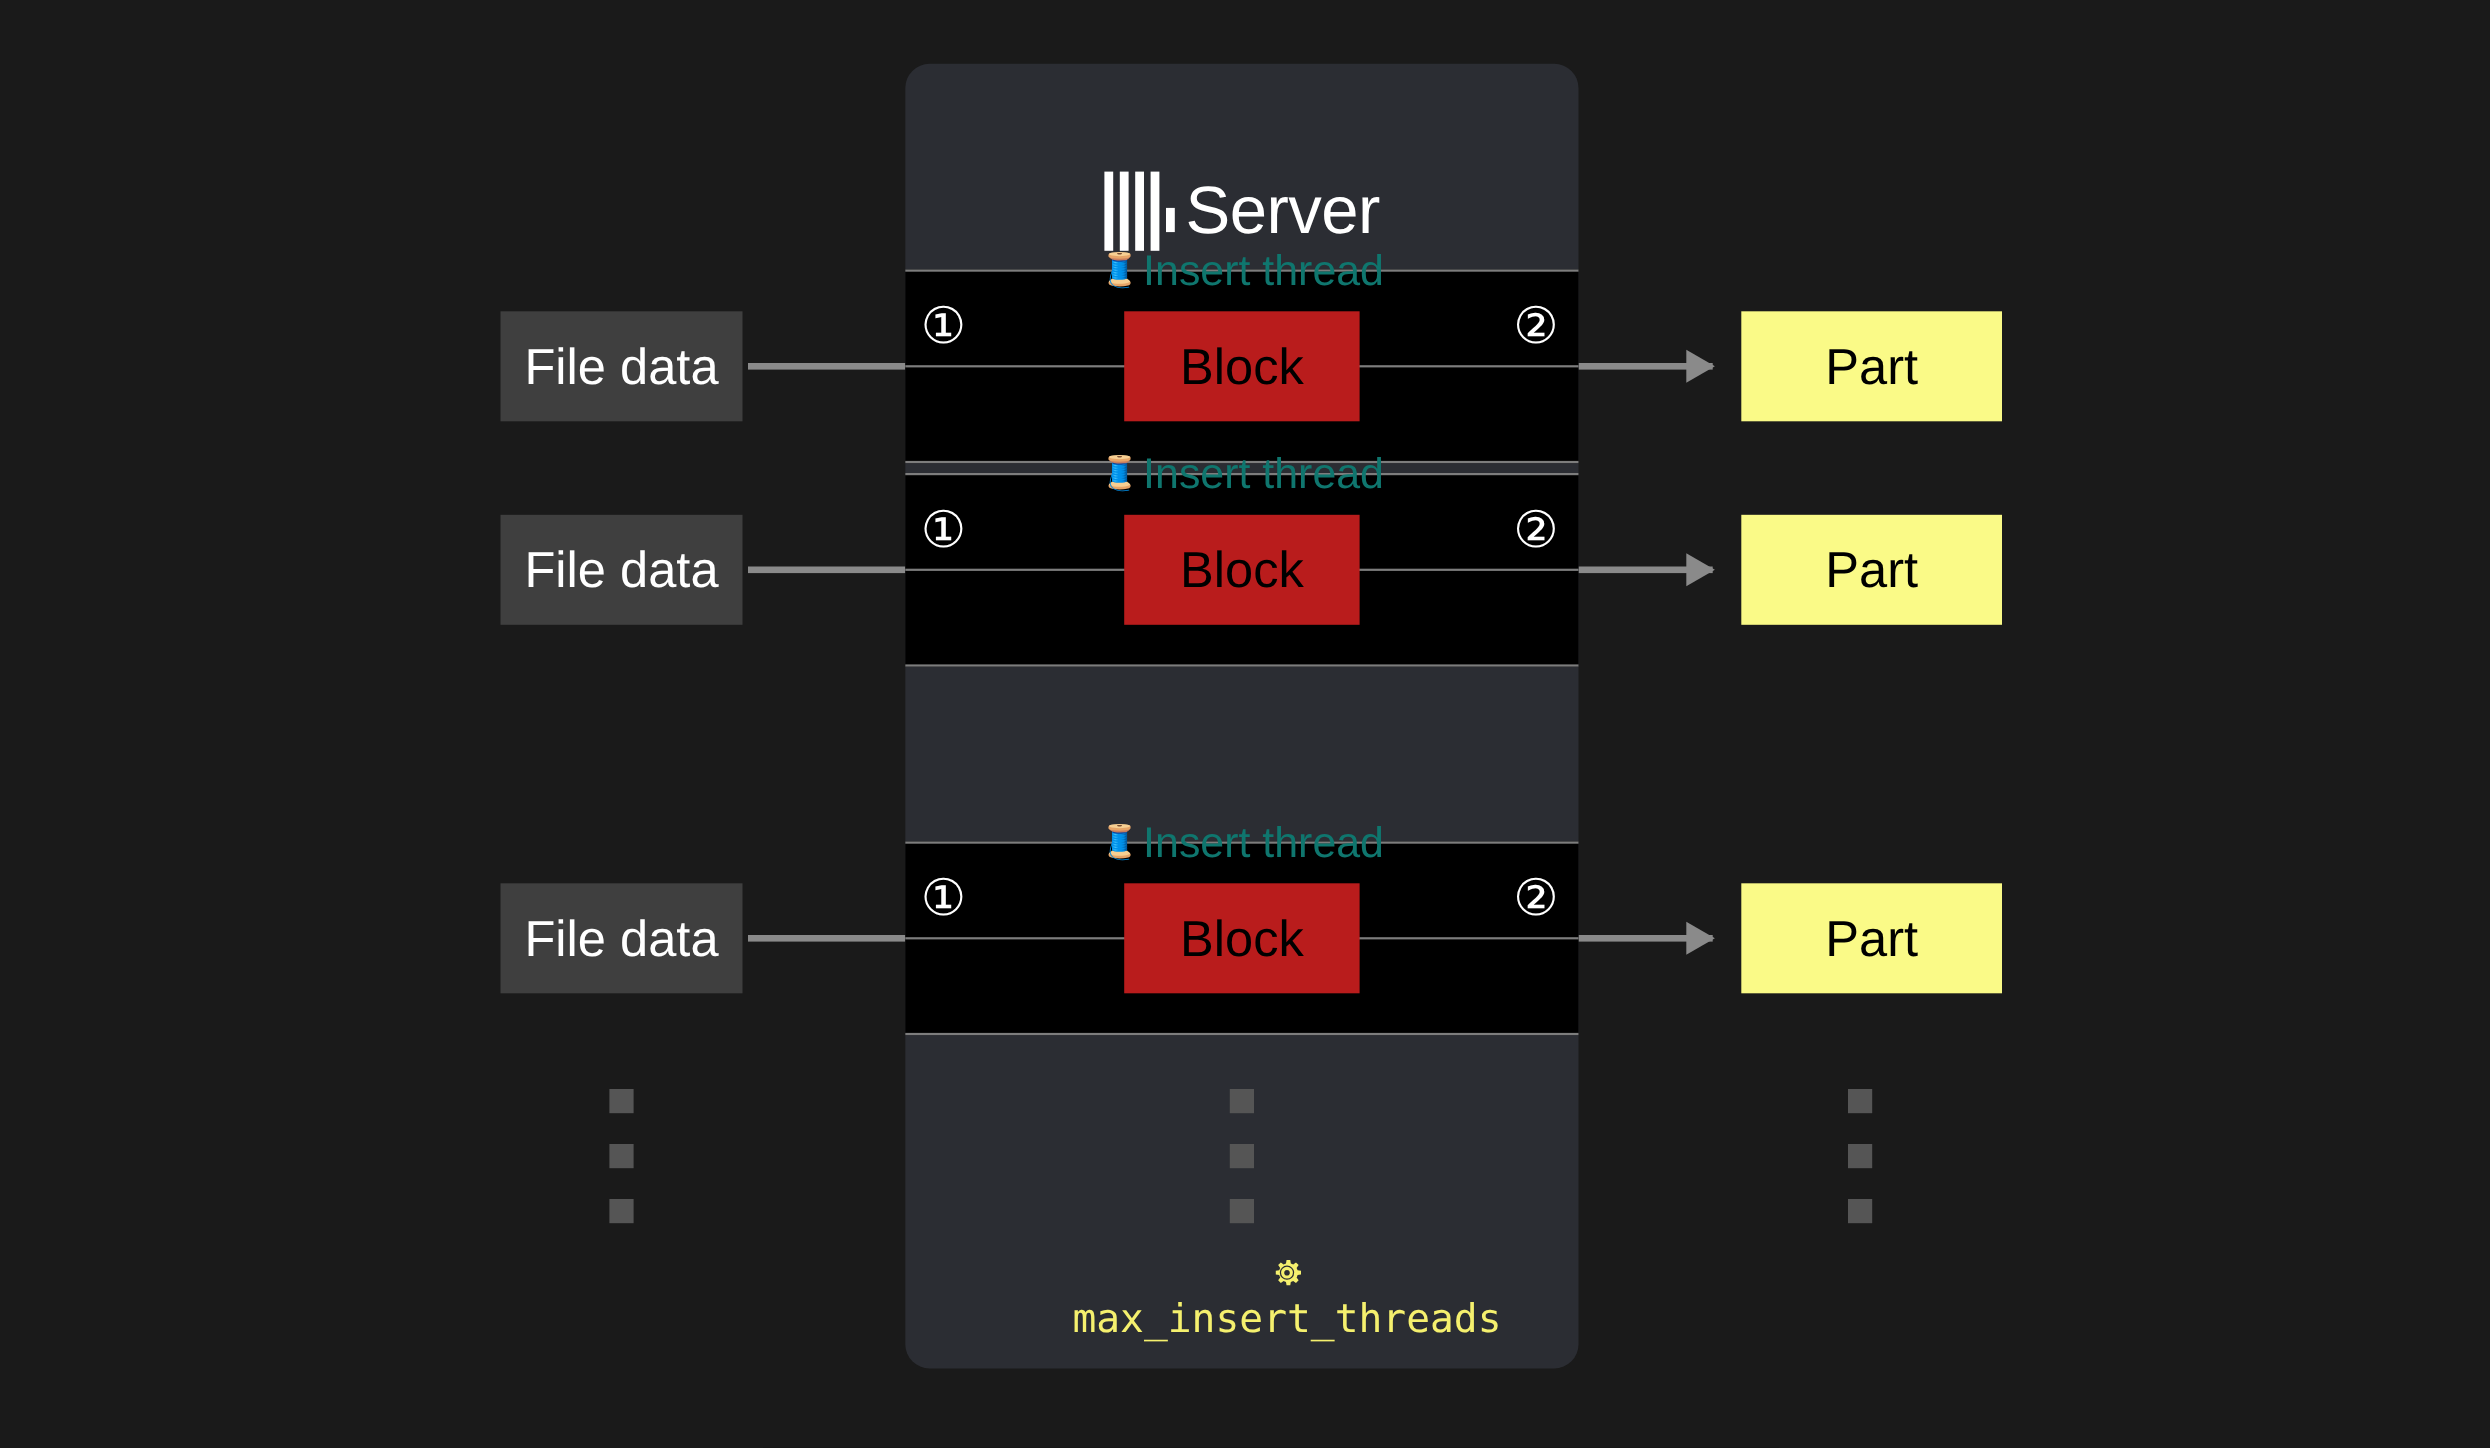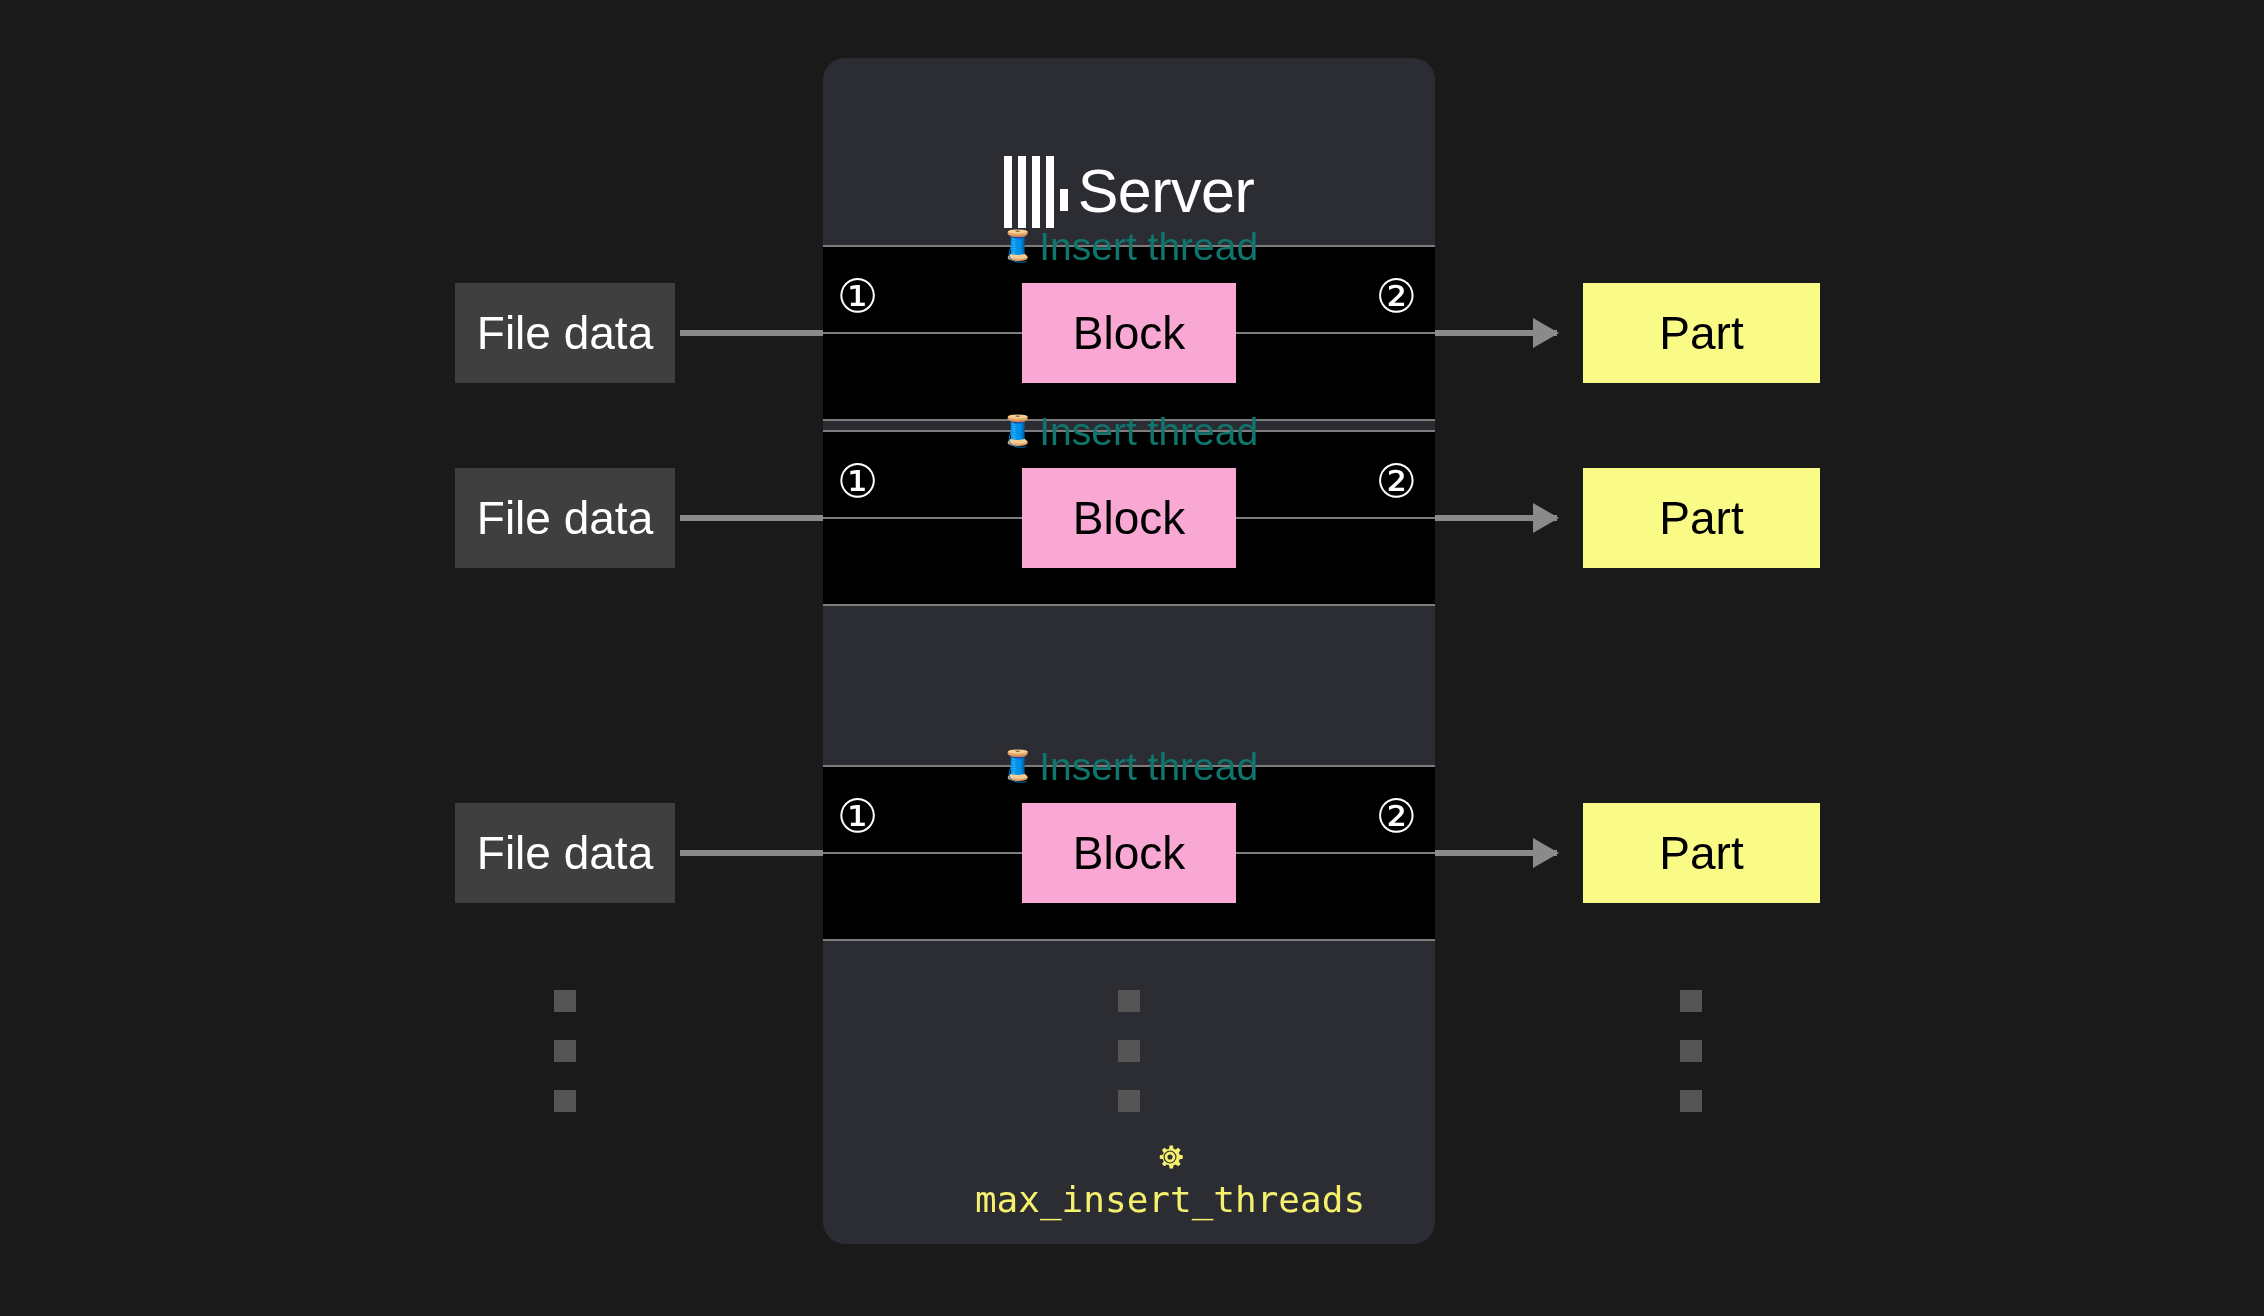--- a/index.html
+++ b/index.html
@@ -139,21 +139,21 @@
   }
   .box-file {
     width: 220px;
     height: 100px;
     background: #3f3f3f;
     color: #ffffff;
   }
   .box-block {
     width: 214px;
     height: 100px;
-    background: #f9a8d4;
+    background: #b91c1c;
     color: #000000;
   }
   .box-part {
     width: 237px;
     height: 100px;
     background: #fafa87;
     color: #000000;
   }
 
   

